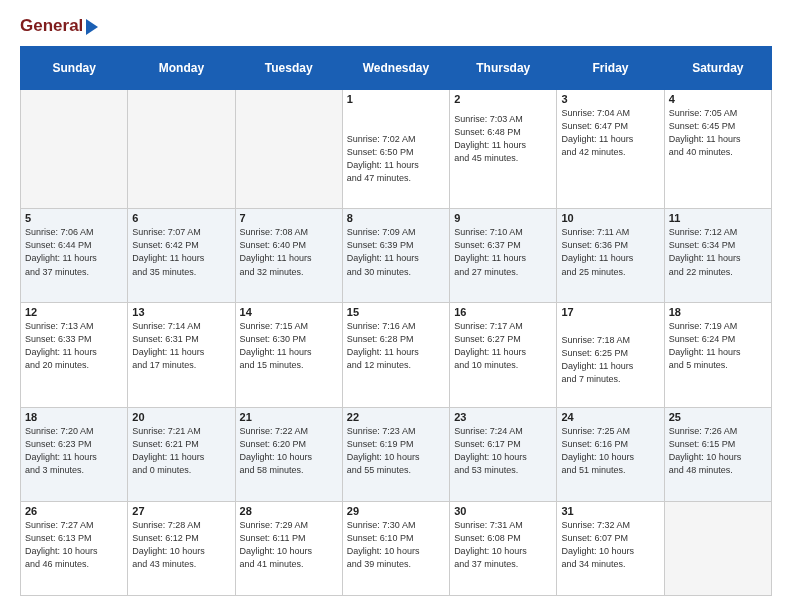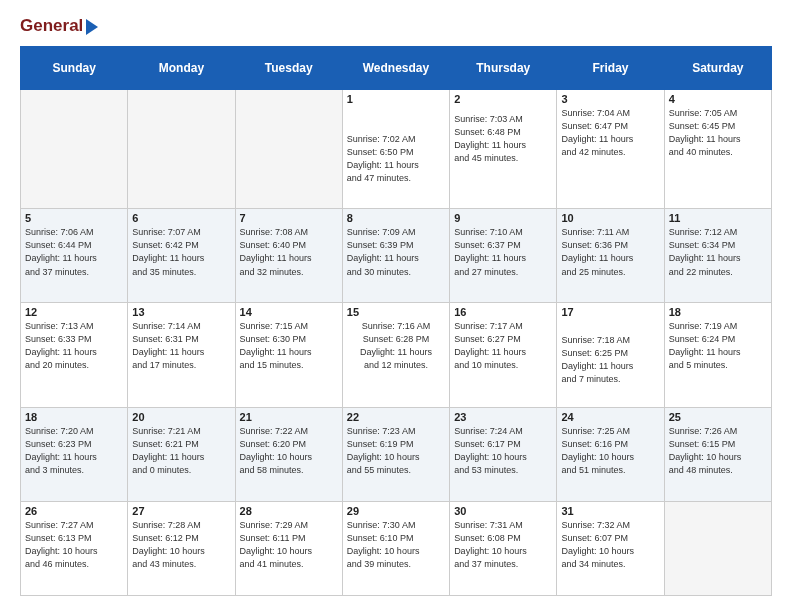--- a/index.html
+++ b/index.html
@@ -226,21 +226,21 @@
           </td>
           <td>
             <div class="day-num">14</div>
             <div class="day-info" style="white-space: pre-line;">Sunrise: 7:15 AM
 Sunset: 6:30 PM
 Daylight: 11 hours
 and 15 minutes.</div>
           </td>
           <td>
             <div class="day-num">15</div>
-            <div class="day-info" style="white-space: pre-line; text-align: center;">Sunrise: 7:16 AM
+            <div class="day-info" style="white-space: pre-line;">Sunrise: 7:16 AM
 Sunset: 6:28 PM
 Daylight: 11 hours
 and 12 minutes.</div>
           </td>
           <td>
             <div class="day-num">16</div>
             <div class="day-info" style="white-space: pre-line;">Sunrise: 7:17 AM
 Sunset: 6:27 PM
 Daylight: 11 hours
 and 10 minutes.</div>

